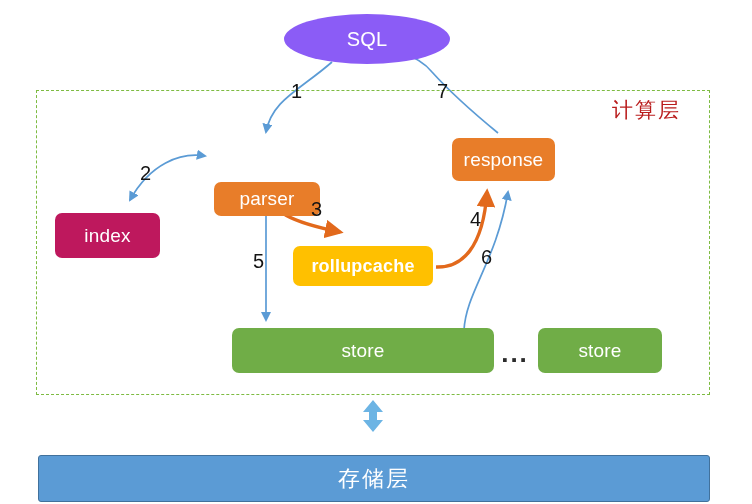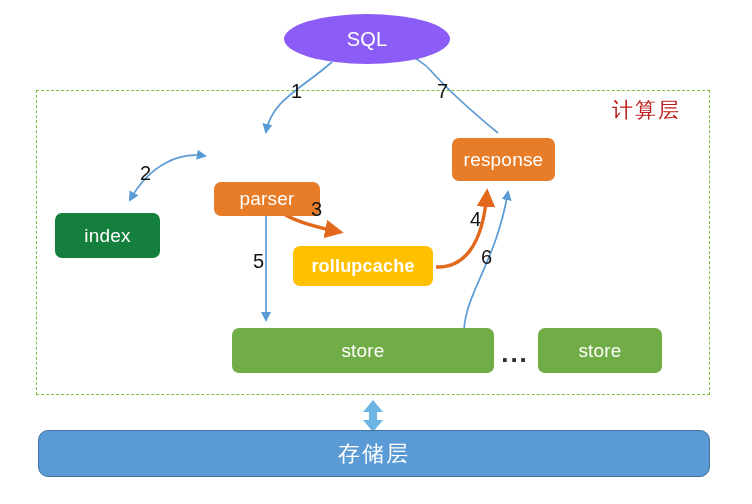--- a/index.html
+++ b/index.html
@@ -34,35 +34,36 @@
     box-sizing: border-box;
     z-index: 3;
   }
   .node.ellipse {
     border-radius: 50%;
   }
   .node.rounded {
     border-radius: 7px;
   }
   .node.sharp {
-    border-radius: 10px;
+    border-radius: 3px;
+    margin-top: 25px;
   }
   .sql-node {
     left: 284px; top: 14px; width: 166px; height: 50px;
     background: #8b5cf6;
     font-size: 20px;
   }
   .parser-node {
     left: 214px; top: 141px; width: 106px; height: 34px;
     background: #E87D29;
     margin-top: 41px;
   }
   .index-node {
     left: 55px; top: 213px; width: 105px; height: 45px;
-    background: #15803d;
+    background: #be185d;
   }
   .response-node {
     left: 452px; top: 138px; width: 103px; height: 43px;
     background: #E87D29;
   }
   .rollupcache-node {
     left: 293px; top: 246px; width: 140px; height: 40px;
     background: #FFC000;
     font-size: 18px;
     font-weight: bold;

